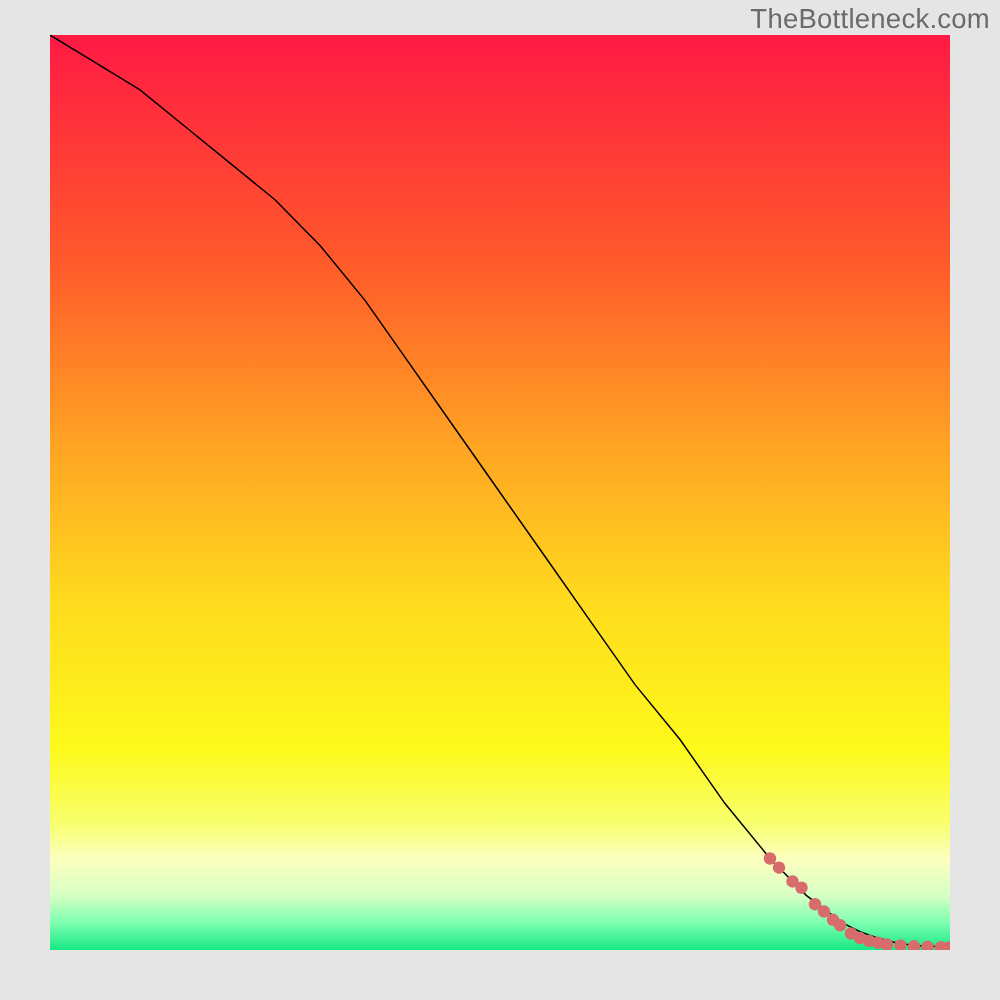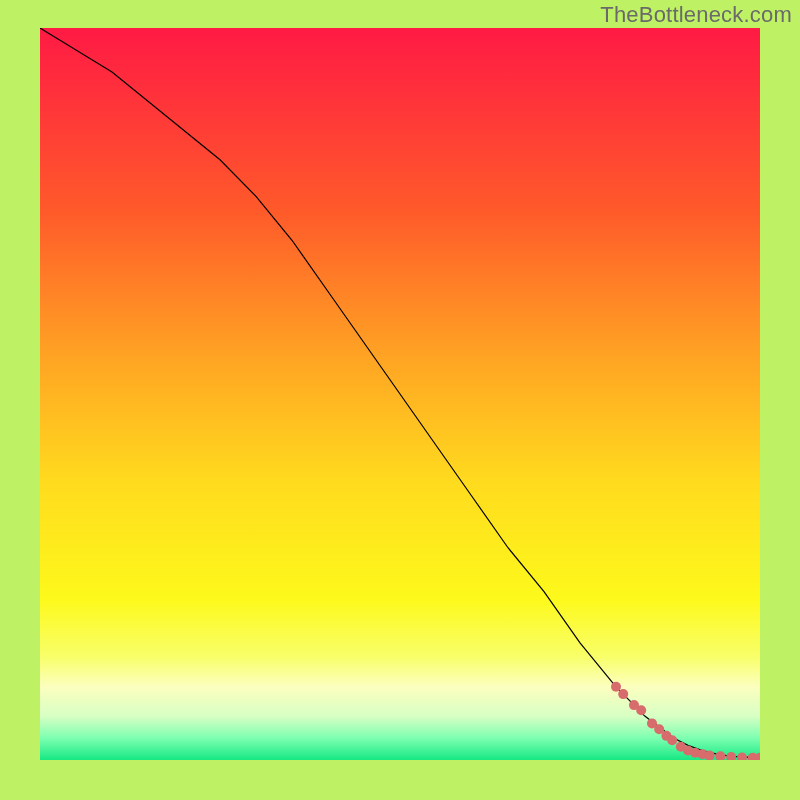--- a/index.html
+++ b/index.html
@@ -8,21 +8,21 @@
     width: 800px;
     height: 800px;
     background: #000;
     font-family: Arial, Helvetica, sans-serif;
     overflow: hidden;
   }
   .outer {
     position: relative;
     width: 800px;
     height: 800px;
-    background: #bef264;
+    background: #e5e5e5;
   }
   .watermark {
     position: absolute;
     top: 2px;
     right: 8px;
     color: #6a6a6a;
     font-size: 22px;
     font-weight: 500;
     letter-spacing: 0.2px;
     user-select: none;

